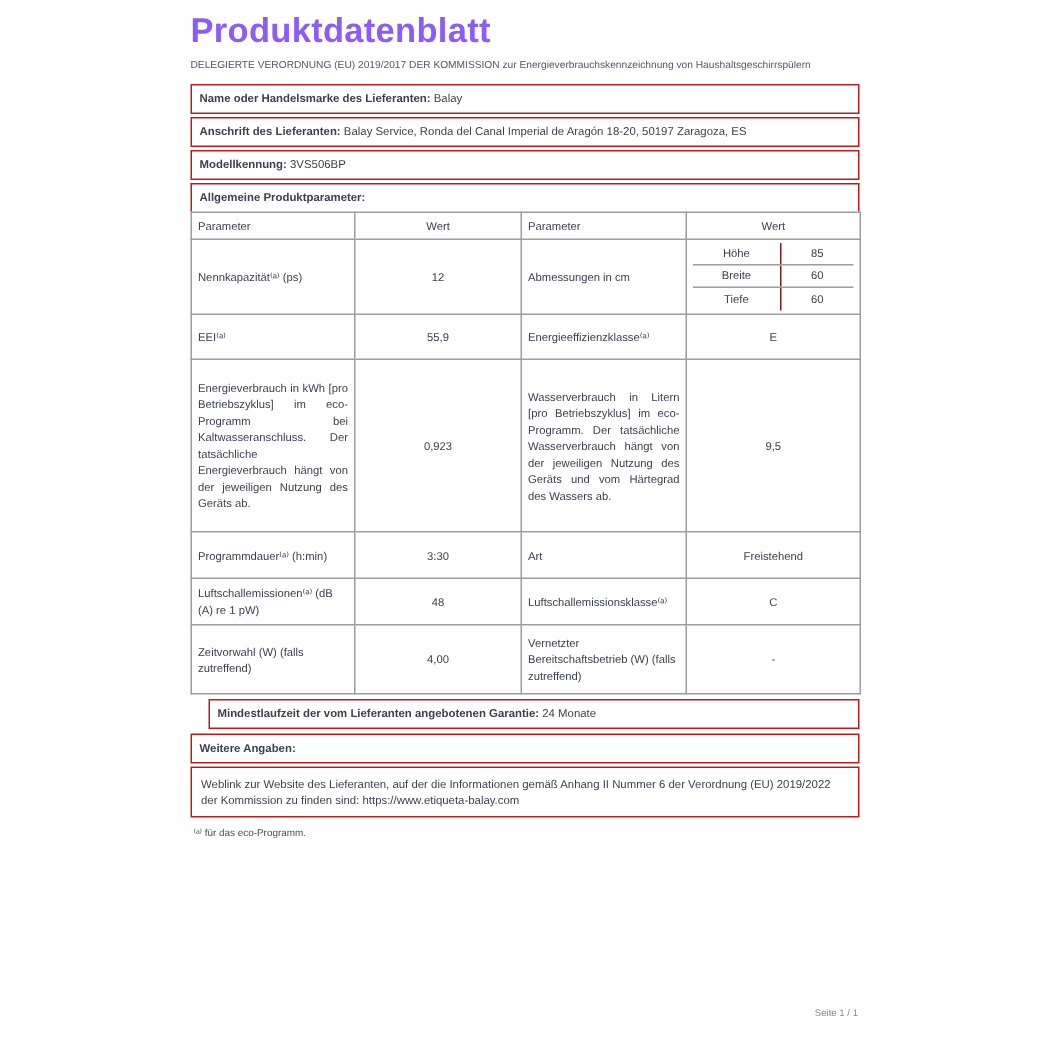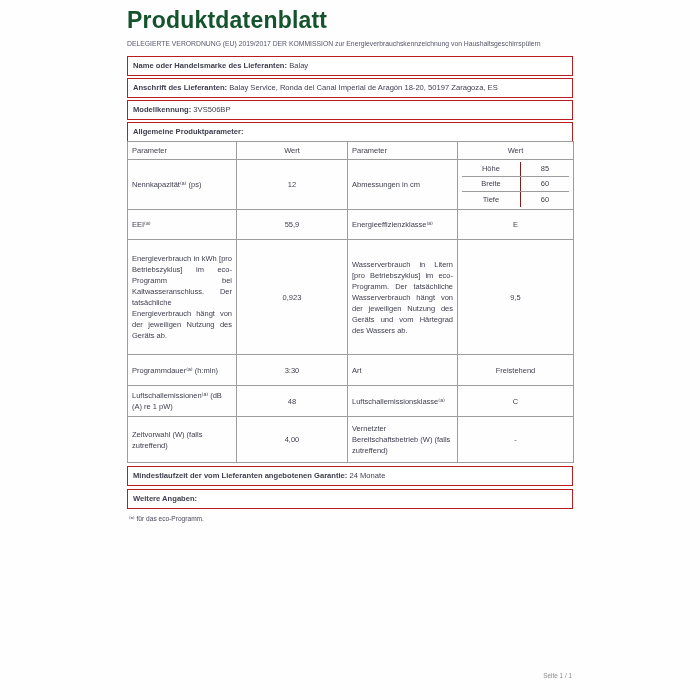--- a/index.html
+++ b/index.html
@@ -8,21 +8,21 @@
     background:#ffffff;
     font-family:"Liberation Sans","DejaVu Sans",sans-serif;
     color:#3e3e4e;
     position:relative;
     overflow:hidden;
   }
   .page { position:absolute; left:0; top:0; width:700px; height:700px; background:#fefefe; }
   .doc  { position:absolute; left:127px; top:7px; width:446px; }
 
   .title {
-    font-size:23px; font-weight:bold; color:#14532d; letter-spacing:.2px;
+    font-size:23px; font-weight:bold; color:#8b5cf6; letter-spacing:.2px;
     margin-bottom:5px;
   }
   .subtitle {
     font-size:6.8px; line-height:9.5px; color:#56566a; width:420px;
     margin-bottom:7px;
   }
 
   .box {
     border:1px solid #b91c1c; background:#fff;
     font-size:7.6px; line-height:10px;
@@ -154,27 +154,31 @@
 
       <tr style="height:46px;">
         <td class="pl">Zeitvorwahl (W) (falls zutreffend)</td>
         <td class="vl">4,00</td>
         <td class="pr">Vernetzter Bereitschaftsbetrieb (W) (falls zutreffend)</td>
         <td class="vr">-</td>
       </tr>
     </tbody>
       </table>
 
-    <div class="box" style="margin-top:3px;">
+    <div class="box" style="margin-top:3px;margin-left:12px;">
       <span class="lbl">Mindestlaufzeit der vom Lieferanten angebotenen Garantie:</span>
       <span class="val">24 Monate</span>
     </div>
 
     <div class="box" style="margin-top:3px;">
       <span class="lbl">Weitere Angaben:</span>
     </div>
 
+    <div class="box weblink">
+      <span>Weblink zur Website des Lieferanten, auf der die Informationen gemäß Anhang II Nummer 6 der Verordnung (EU) 2019/2022 der Kommission zu finden sind:</span>
+      <a class="weblink-url">https://www.etiqueta-balay.com</a>
+    </div>
 
     <div class="footnote">⁽ᵃ⁾ für das eco-Programm.</div>
   </div>
 
   <div class="page-footer">Seite 1 / 1</div>
 </div>
 
 </body></html>

